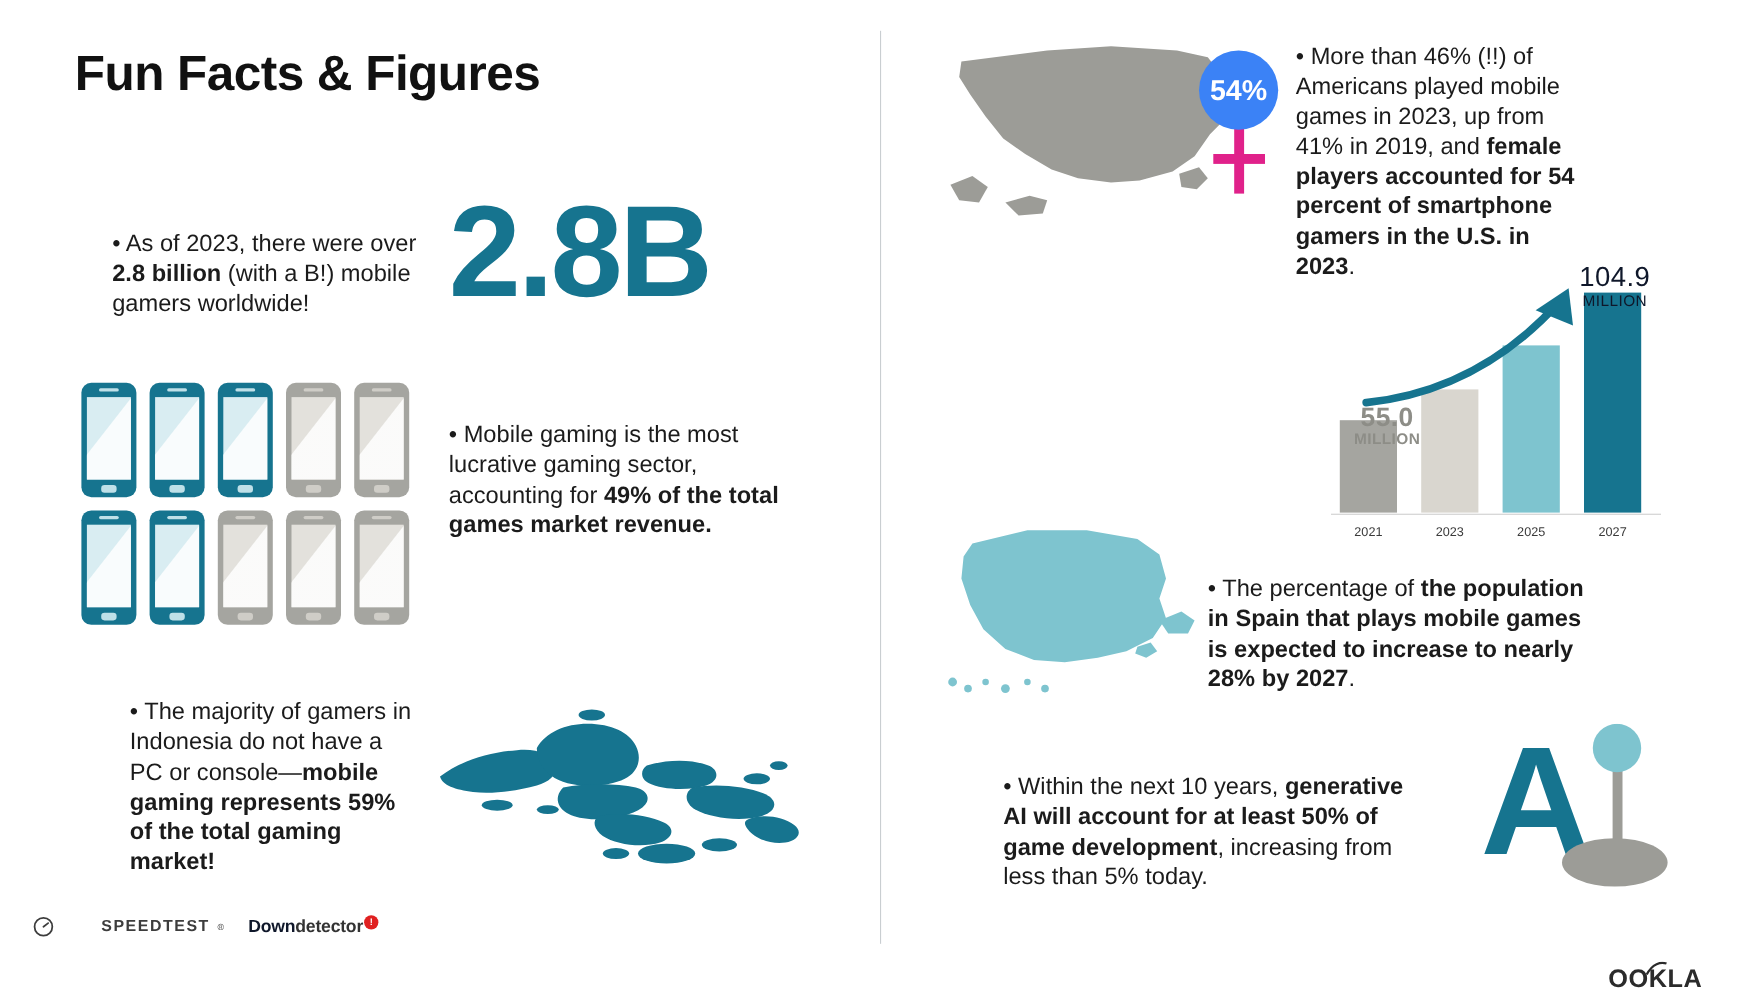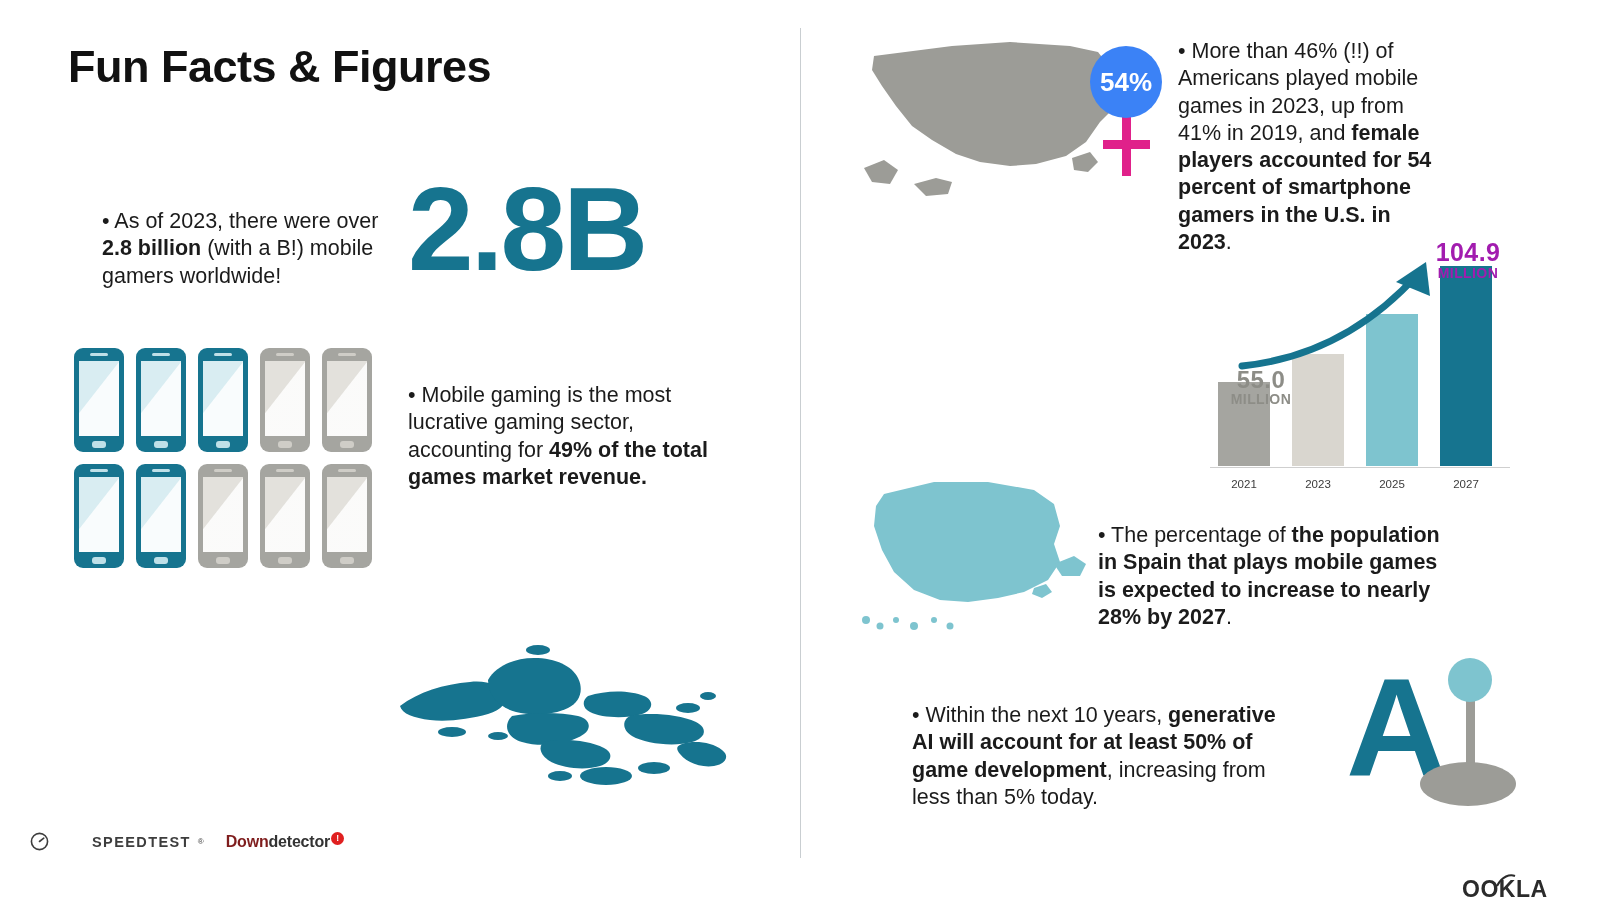--- a/index.html
+++ b/index.html
@@ -75,21 +75,21 @@
 
   
   .indonesia{position:absolute;left:392px;top:636px;width:340px;height:170px;}
 
   
   .footer-left{position:absolute;left:30px;top:832px;display:flex;align-items:center;gap:22px;}
   .speedtest{display:flex;align-items:center;gap:7px;}
   .speedtest .label{font-size:14.5px;font-weight:bold;letter-spacing:1.4px;color:#3d3d3d;margin-left:36px;}
   .speedtest .tm{font-size:8px;vertical-align:super;color:#3d3d3d;}
   .downdetector{font-size:16px;font-weight:bold;color:#333;letter-spacing:-0.2px;position:relative;}
-  .downdetector .red{color:#7f1d1d;}
+  .downdetector .red{color:#0f172a;}
   .dd-badge{
     display:inline-block;width:13px;height:13px;border-radius:50%;
     background:#e02020;color:#fff;font-size:8.5px;line-height:13px;text-align:center;
     vertical-align:super;margin-left:1px;font-weight:bold;
   }
 
   
   .us-map{position:absolute;left:860px;top:30px;width:300px;height:180px;}
   .circle-54{
     position:absolute;left:1090px;top:46px;width:72px;height:72px;border-radius:50%;
@@ -114,21 +114,21 @@
     font-size:11.5px;color:#3b3b3b;
   }
   .axis{position:absolute;left:0;bottom:26px;width:300px;height:1px;background:#cfcfcf;}
   .lab-465{
     position:absolute;left:1218px;top:368px;width:86px;text-align:center;
     font-size:24px;font-weight:bold;color:#8d8d87;line-height:1.02;
   }
   .lab-465 span{display:block;font-size:14px;letter-spacing:0.4px;}
   .lab-1049{
     position:absolute;left:1420px;top:240px;width:96px;text-align:center;
-    font-size:25px;font-weight:bold;color:#a21caf;line-height:1.02;
+    font-size:25px;font-weight:normal;color:#0f172a;line-height:1.02;
   }
   .lab-1049 span{display:block;font-size:14px;letter-spacing:0.4px;}
   .arrow{position:absolute;left:1230px;top:238px;width:260px;height:150px;}
 
   
   .spain{position:absolute;left:848px;top:468px;width:250px;height:190px;}
 
   
   .ai-art{position:absolute;left:1346px;top:658px;width:180px;height:160px;}
   .ai-letter{
@@ -230,20 +230,23 @@
           </div>
           <div class="home"></div>
         </div>
     </div>
   </div>
 
   <div class="fact fact-2">
     <span>• Mobile gaming is the most lucrative gaming sector, accounting for </span><b>49% of the total games market revenue.</b>
   </div>
 
+  <div class="fact fact-3">
+    <span>• The majority of gamers in Indonesia do not have a PC or console—</span><b>mobile gaming represents 59% of the total gaming market!</b>
+  </div>
 
   <svg class="indonesia" viewBox="0 0 340 170">
     <g fill="#16748f">
       <path d="M8,70 C26,56 52,48 78,46 C96,44 108,50 112,58 C116,66 110,74 96,78 C78,83 56,86 38,84 C22,82 10,78 8,70 Z"></path>
       <path d="M96,44 C104,30 122,22 142,22 C164,22 180,30 186,42 C192,54 188,66 176,72 C162,79 140,80 124,76 C108,72 96,60 96,44 Z"></path>
       <path d="M120,80 C140,76 168,76 186,80 C198,83 200,92 192,98 C178,108 150,112 130,106 C116,102 110,90 120,80 Z"></path>
       <path d="M152,106 C170,102 196,104 212,112 C222,117 220,126 208,130 C192,135 168,132 156,124 C148,118 146,110 152,106 Z"></path>
       <path d="M196,60 C214,54 238,54 252,60 C262,64 262,74 250,78 C234,83 210,82 198,76 C190,72 190,64 196,60 Z"></path>
       <path d="M238,80 C256,76 286,78 304,86 C316,92 314,102 300,106 C282,111 254,108 240,100 C230,94 230,84 238,80 Z"></path>
       <path d="M290,108 C302,104 320,106 330,114 C338,120 334,128 322,130 C308,132 294,126 288,118 C284,113 284,110 290,108 Z"></path>

